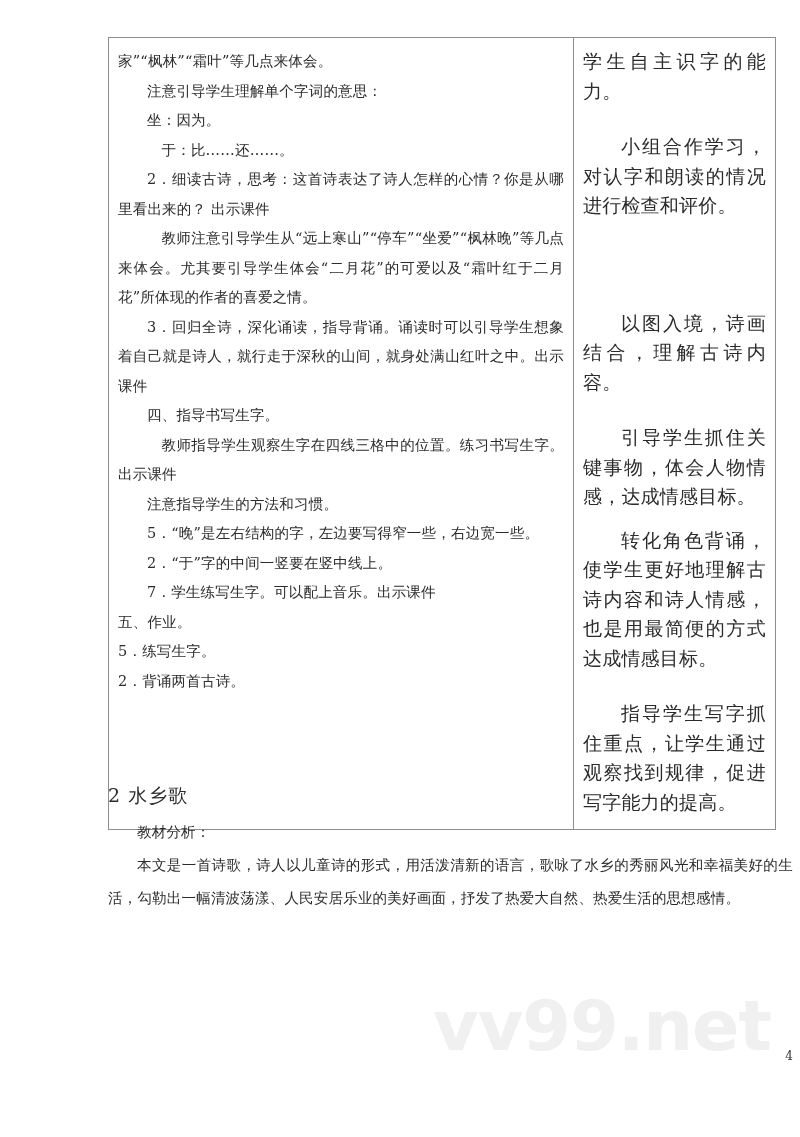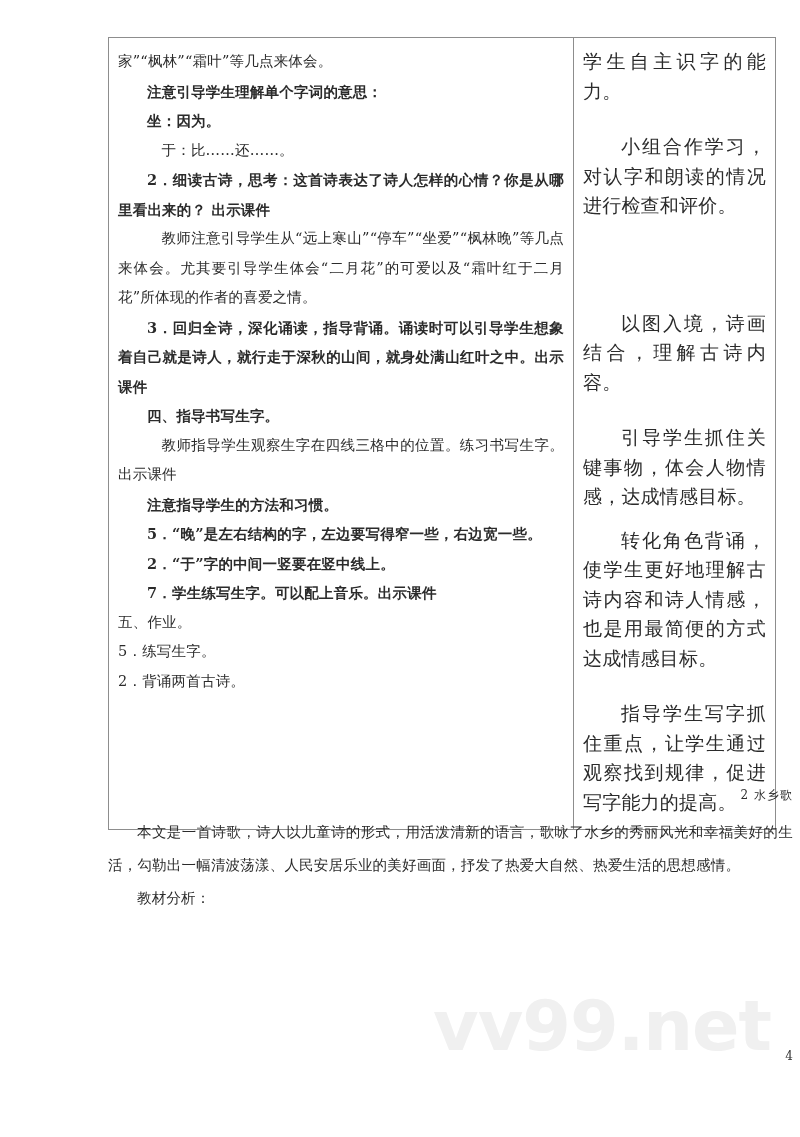--- a/index.html
+++ b/index.html
@@ -67,21 +67,21 @@
 
   
   .p {
     margin: 0;
     font-size: 14.5px;
     line-height: 29.5px;
     text-align: justify;
     text-justify: inter-ideograph;
     letter-spacing: 0.2px;
   }
-  .p.indent1 { text-indent: 2em; font-weight: bold; }
+  .p.indent1 { text-indent: 2em; }
   .p.indent2 { text-indent: 3em; }
   .p.noindent { text-indent: 0; }
 
   .spacer-sm { height: 14px; }
   .spacer-md { height: 26px; }
   .spacer-lg { height: 38px; }
   .spacer-xl { height: 50px; }
 
   .right-p {
     margin: 0;
@@ -96,23 +96,23 @@
   
   .below {
     position: absolute;
     left: 60px;
     top: 782px;
     width: 685px;
     z-index: 2;
   }
   .section-title {
     margin: 0;
-    font-size: 12px;
+    font-size: 19px;
     line-height: 26px;
-    text-align: right;
+    text-align: left;
     letter-spacing: 1px;
   }
   .body-p {
     margin: 0;
     font-size: 14.5px;
     line-height: 33px;
     text-align: justify;
     text-justify: inter-ideograph;
     letter-spacing: 0.2px;
   }
@@ -180,22 +180,22 @@
           </div>
         </td>
 
       </tr>
     </tbody>
   </table>
 
   <div class="below">
     <p class="section-title">2  水乡歌</p>
     <div class="gap-8"></div>
+    <p class="body-p indent1">教材分析：</p>
     <p class="body-p indent1">本文是一首诗歌，诗人以儿童诗的形式，用活泼清新的语言，歌咏了水乡的秀丽风光和幸福美好的生活，勾勒出一幅清波荡漾、人民安居乐业的美好画面，抒发了热爱大自然、热爱生活的思想感情。</p>
-    <p class="body-p indent1">教材分析：</p>
     <div class="gap-12"></div>
     <div class="gap-8"></div>
     <div class="gap-8"></div>
   </div>
 
   <div class="page-number">4</div>
 
 </div>
 
 </body></html>

